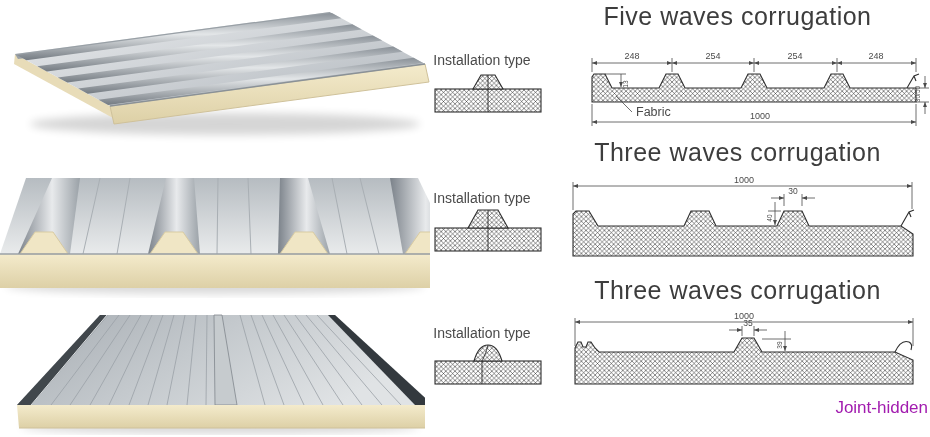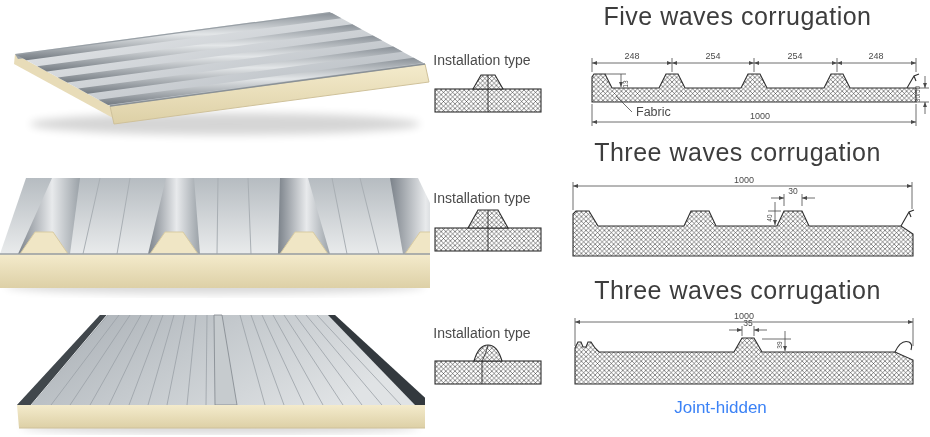--- a/index.html
+++ b/index.html
@@ -4,22 +4,22 @@
 <style>
   html,body{margin:0;padding:0;background:#fff;}
   #page{position:relative;width:930px;height:437px;background:#ffffff;overflow:hidden;
         font-family:"Liberation Sans",sans-serif;}
   .abs{position:absolute;}
   .sec-title{position:absolute;width:385px;left:545px;text-align:center;
              font-size:25px;font-weight:300;color:#3d3d3d;letter-spacing:.5px;
              font-family:"Liberation Sans",sans-serif;}
   .inst-label{position:absolute;left:424px;width:116px;text-align:center;
               font-size:14px;color:#4a4a4a;}
-  .joint-label{position:absolute;left:538px;width:365px;text-align:center;
-               font-size:17px;color:#3b82f6;}
+  .joint-label{position:absolute;left:563px;width:365px;text-align:right;
+               font-size:17px;color:#a21caf;}
   svg text{font-family:"Liberation Sans",sans-serif;fill:#4a4a4a;}
   .dim{stroke:#4a4a4a;stroke-width:.8;fill:none;}
   .prof{fill:url(#xh);stroke:#2e2e2e;stroke-width:1.1;}
   .lip{stroke:#2e2e2e;stroke-width:1.1;fill:none;}
 </style>
 </head>
 <body>
 
 <div id="page">
 

